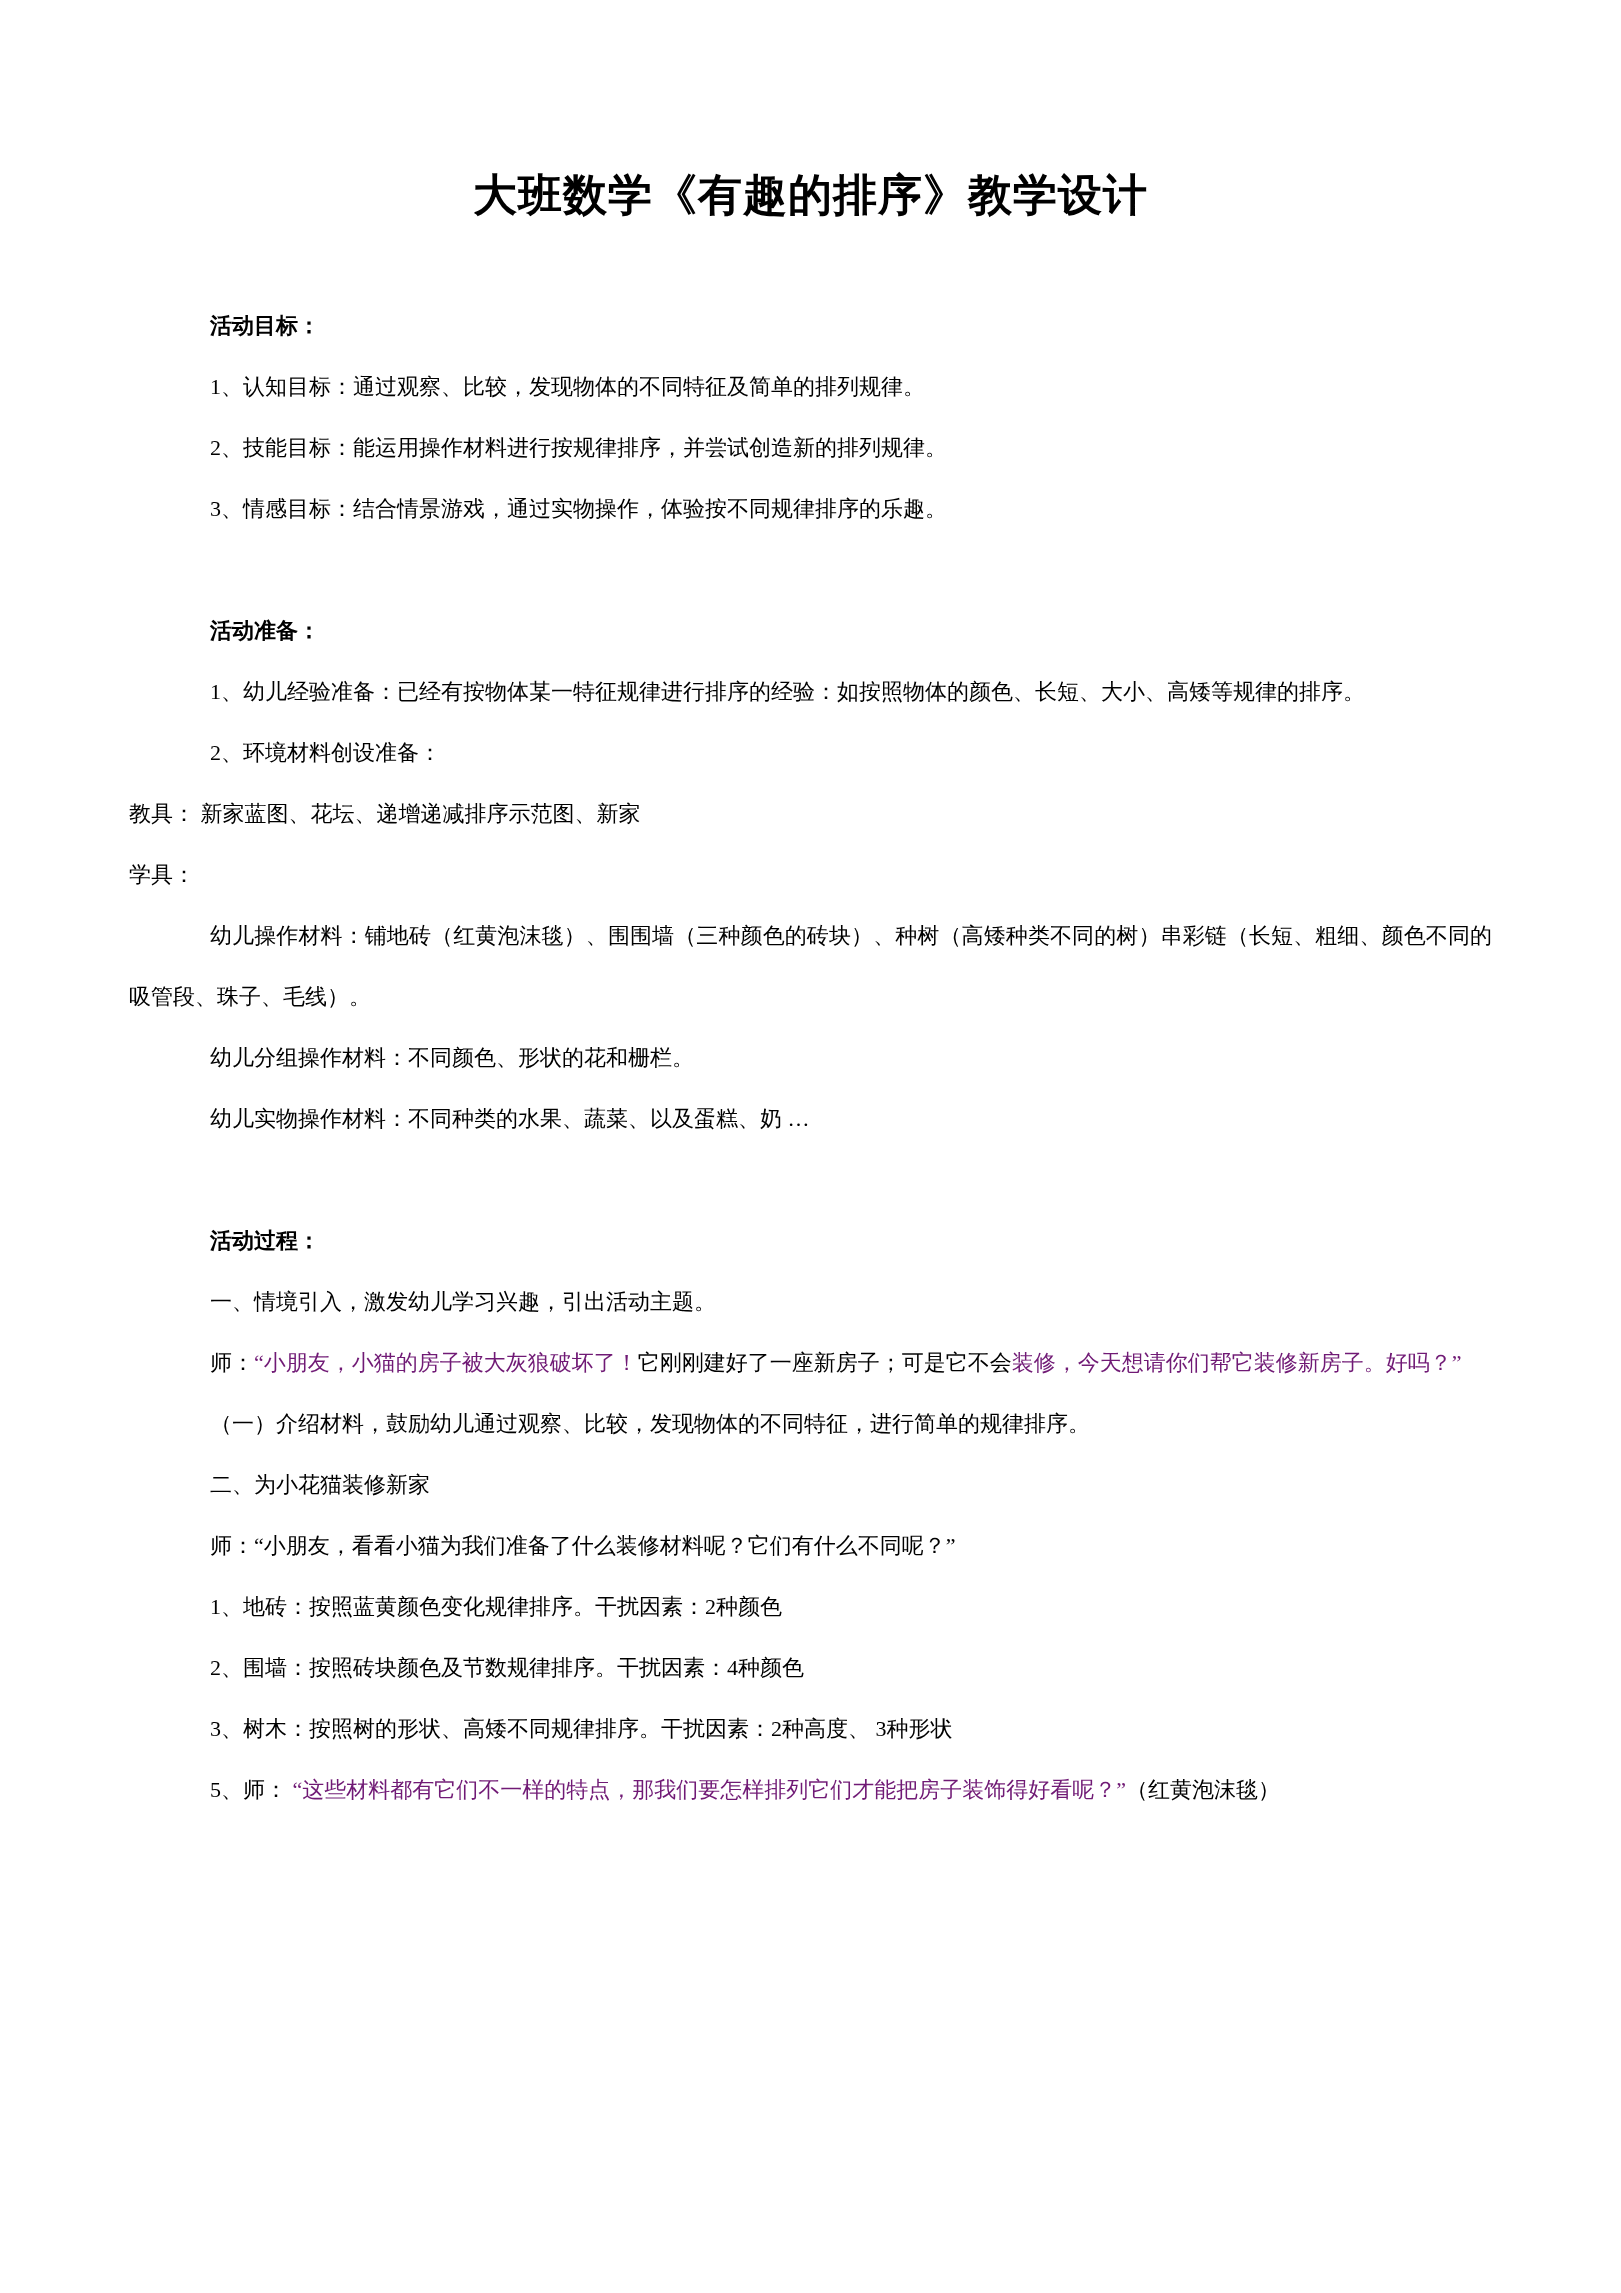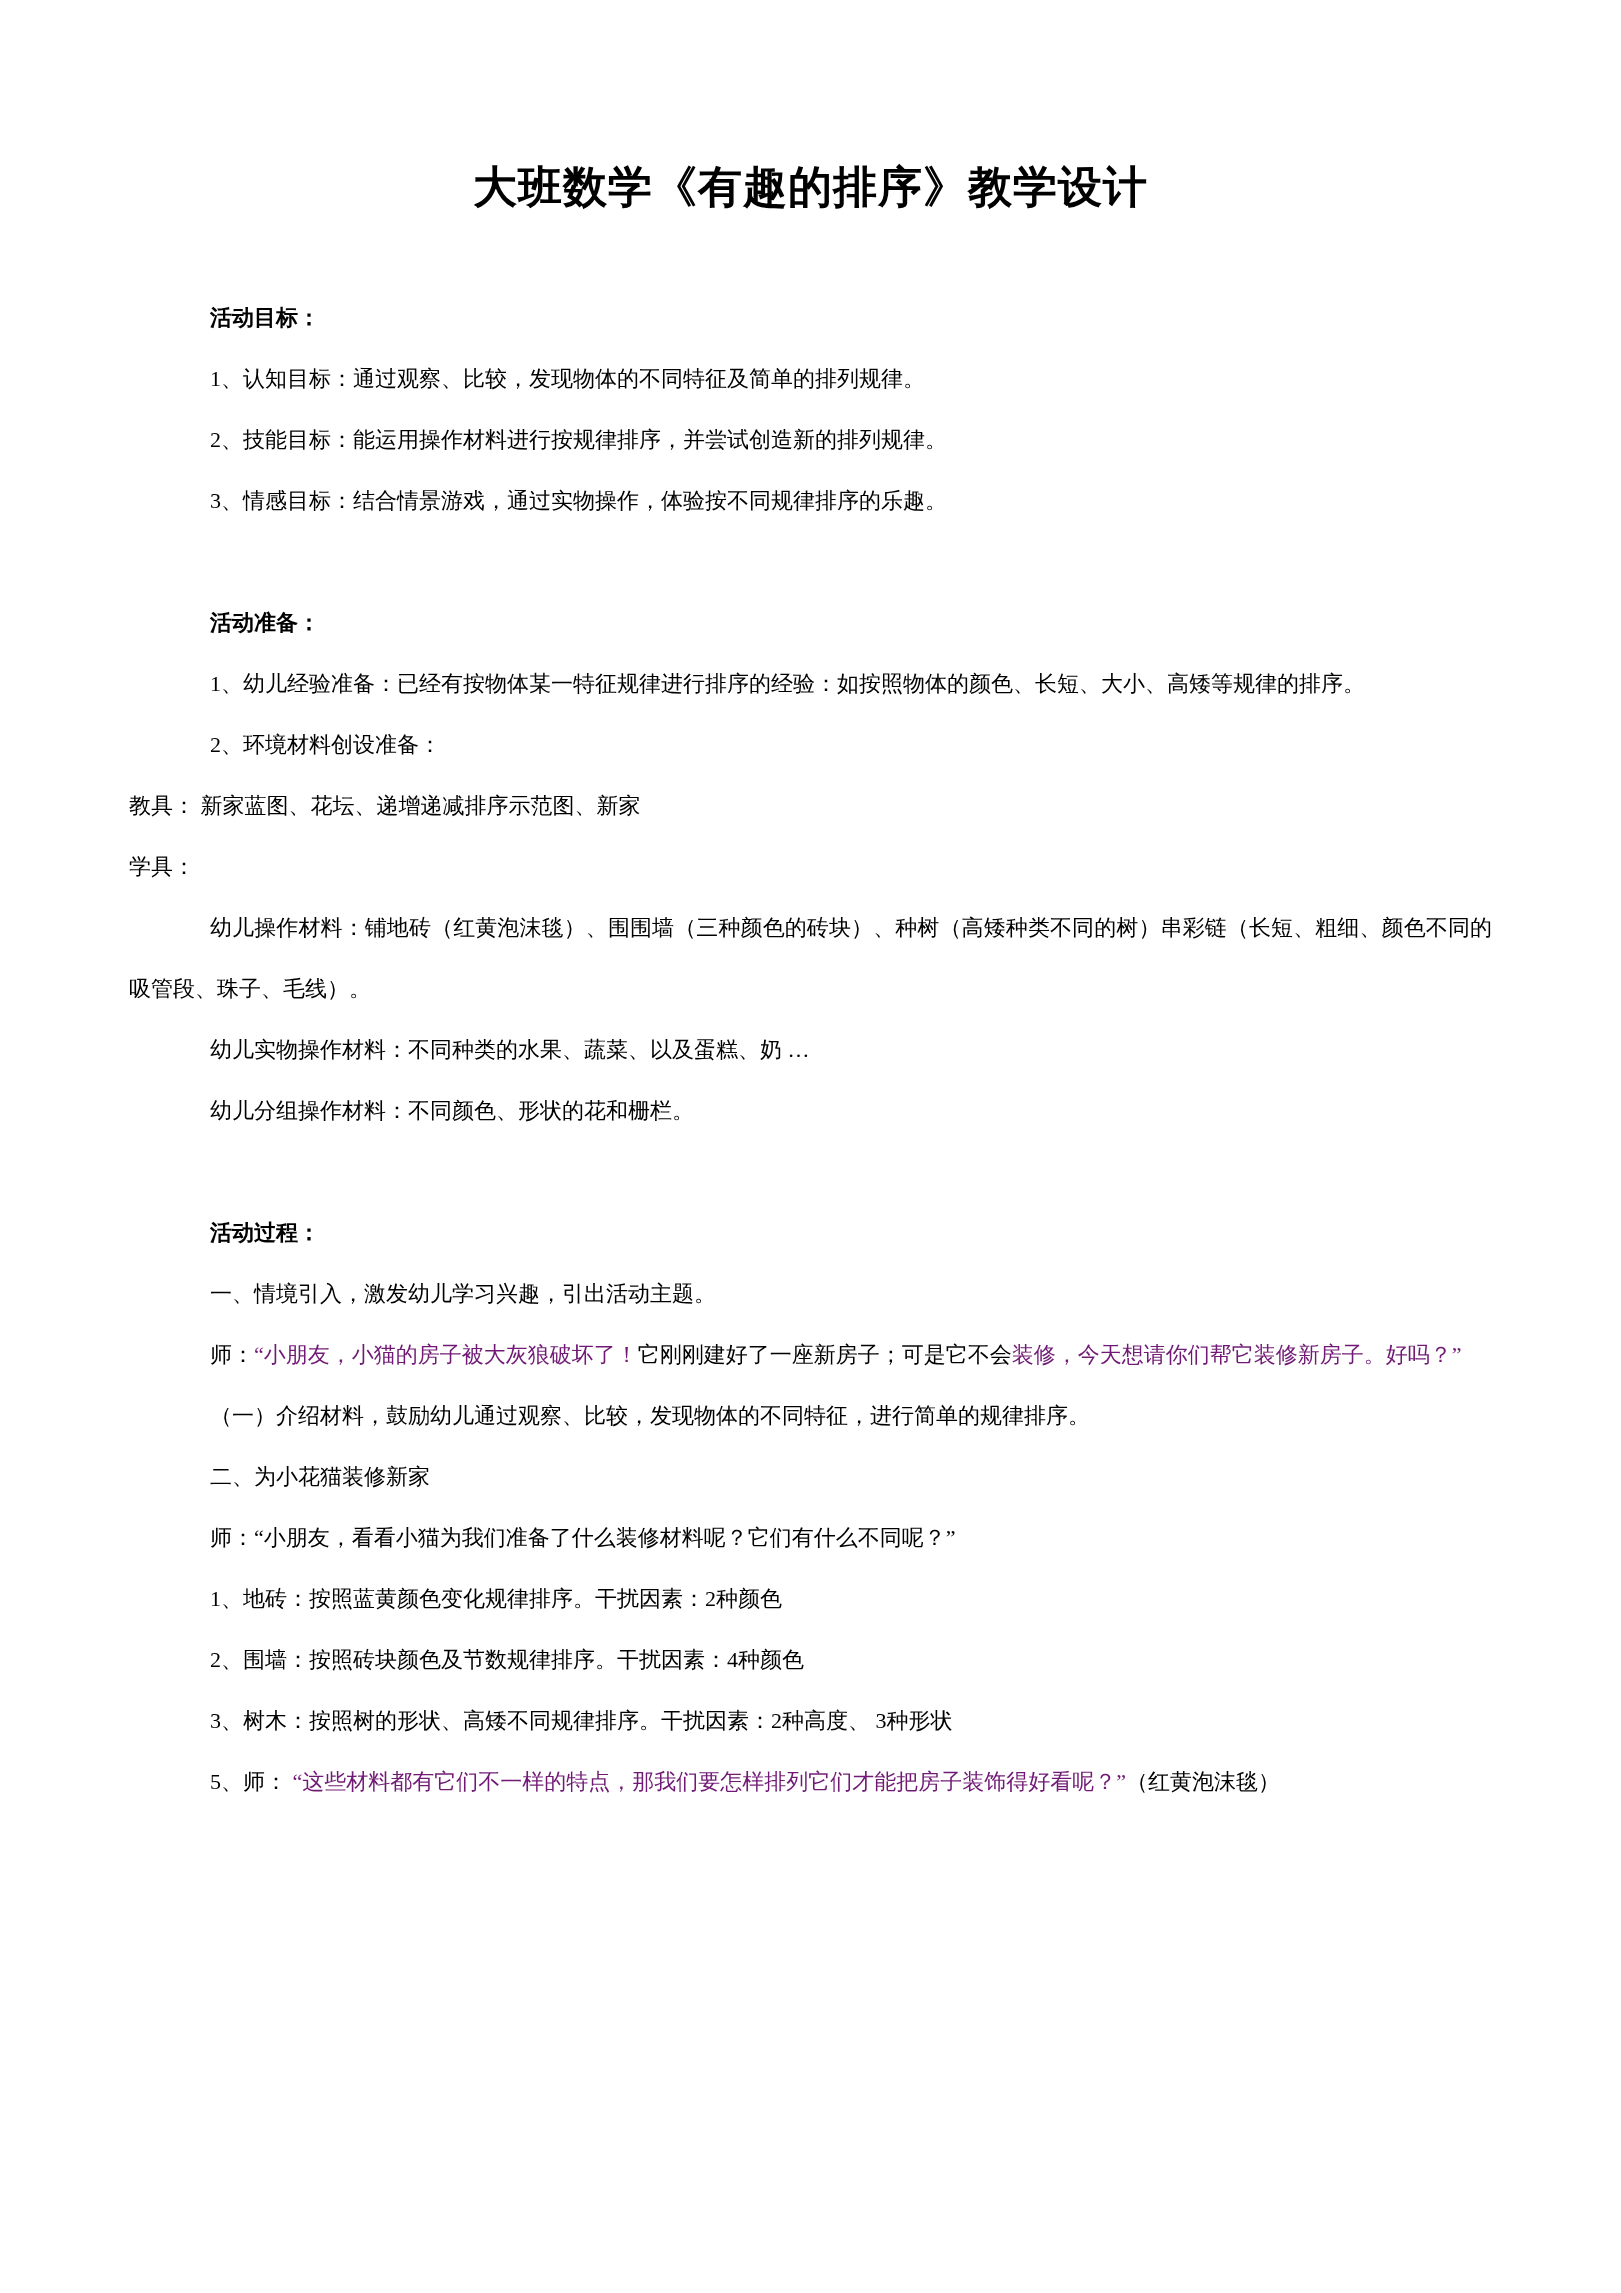--- a/index.html
+++ b/index.html
@@ -6,21 +6,21 @@
     margin: 0;
     padding: 0;
     background: #ffffff;
   }
   .page {
     position: relative;
     width: 1621px;
     height: 2294px;
     background: #ffffff;
     box-sizing: border-box;
-    padding: 8px 129px;
+    padding: 16px 129px;
     overflow: hidden;
     font-family: "Liberation Serif", "DejaVu Serif", serif;
     color: #000000;
   }
   .doc-title {
     margin: 149px 0 69px 0;
     font-size: 44px;
     line-height: 61px;
     font-weight: bold;
     text-align: center;
@@ -60,22 +60,22 @@
       <p class="para"><span>1、认知目标：通过观察、比较，发现物体的不同特征及简单的排列规律。</span></p>
       <p class="para"><span>2、技能目标：能运用操作材料进行按规律排序，并尝试创造新的排列规律。</span></p>
       <p class="para"><span>3、情感目标：结合情景游戏，通过实物操作，体验按不同规律排序的乐趣。</span></p>
       <p class="spacer"></p>
       <p class="heading"><span>活动准备：</span></p>
       <p class="para"><span>1、幼儿经验准备：已经有按物体某一特征规律进行排序的经验：如按照物体的颜色、长短、大小、高矮等规律的排序。</span></p>
       <p class="para"><span>2、环境材料创设准备：</span></p>
       <p class="para-flush"><span>教具： 新家蓝图、花坛、递增递减排序示范图、新家</span></p>
       <p class="para-flush"><span>学具：</span></p>
       <p class="para"><span>幼儿操作材料：铺地砖（红黄泡沫毯）、围围墙（三种颜色的砖块）、种树（高矮种类不同的树）串彩链（长短、粗细、颜色不同的吸管段、珠子、毛线）。</span></p>
+      <p class="para"><span>幼儿分组操作材料：不同颜色、形状的花和栅栏。</span></p>
       <p class="para"><span>幼儿实物操作材料：不同种类的水果、蔬菜、以及蛋糕、奶 …</span></p>
-      <p class="para"><span>幼儿分组操作材料：不同颜色、形状的花和栅栏。</span></p>
       <p class="spacer"></p>
       <p class="heading"><span>活动过程：</span></p>
       <p class="para"><span>一、情境引入，激发幼儿学习兴趣，引出活动主题。</span></p>
       <p class="para"><span>师：</span><span class="quote">“小朋友，小猫的房子被大灰狼破坏了！</span><span>它刚刚建好了一座新房子；可是它不会</span><span class="quote">装修，今天想请你们帮它装修新房子。好吗？”</span></p>
       <p class="para"><span>（一）介绍材料，鼓励幼儿通过观察、比较，发现物体的不同特征，进行简单的规律排序。</span></p>
       <p class="para"><span>二、为小花猫装修新家</span></p>
       <p class="para"><span>师：“小朋友，看看小猫为我们准备了什么装修材料呢？它们有什么不同呢？”</span></p>
       <p class="para"><span>1、地砖：按照蓝黄颜色变化规律排序。干扰因素：2种颜色</span></p>
       <p class="para"><span>2、围墙：按照砖块颜色及节数规律排序。干扰因素：4种颜色</span></p>
       <p class="para"><span>3、树木：按照树的形状、高矮不同规律排序。干扰因素：2种高度、 3种形状</span></p>

